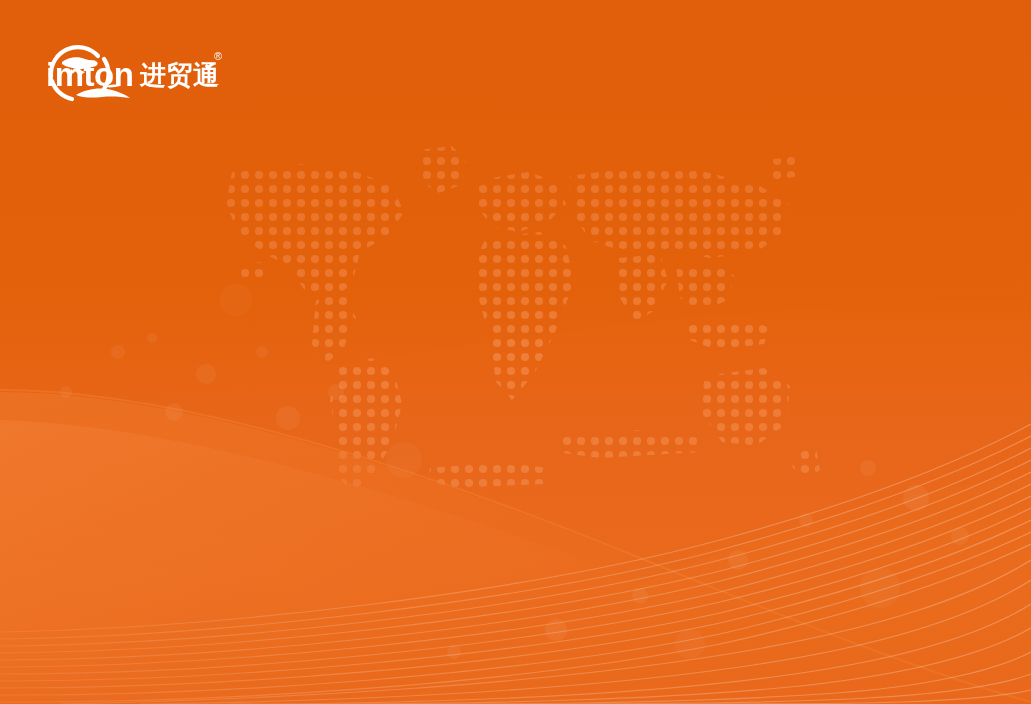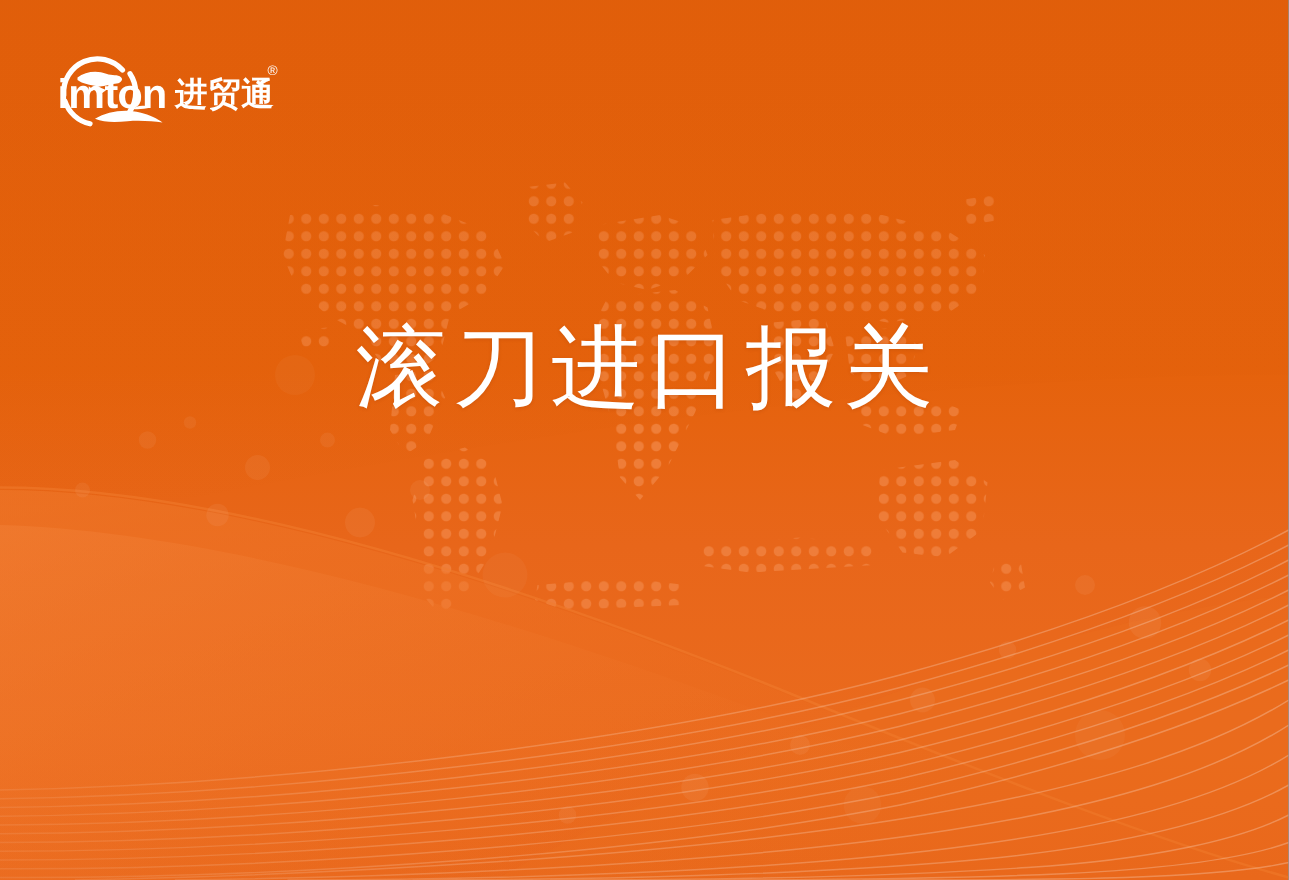--- a/index.html
+++ b/index.html
@@ -9,21 +9,21 @@
   }
   body {
     font-family: "Liberation Sans", sans-serif;
   }
 
   #banner {
     position: relative;
     width: 1031px;
     height: 704px;
     overflow: hidden;
-    background: #0369a1;
+    background: #1d4ed8;
   }
 
   
   .layer {
     position: absolute;
     inset: 0;
     width: 100%;
     height: 100%;
     pointer-events: none;
   }
@@ -258,16 +258,15 @@
     </g>
 
     <text x="8" y="60" font-family="Liberation Sans, sans-serif" font-size="33" font-weight="700" fill="#ffffff" letter-spacing="-0.5">imton</text>
 
     <text x="102" y="58" font-family="Liberation Sans, sans-serif" font-size="26" font-weight="700" fill="#ffffff" letter-spacing="0.5">进贸通</text>
 
     <text x="176" y="34" font-family="Liberation Sans, sans-serif" font-size="11" fill="#ffffff">®</text>
   </svg>
 
   <div id="title-block">
-    <span class="title-line" id="title-line-1">滚刀进口报关</span>
   </div>
 
 </div>
 
 </body></html>

